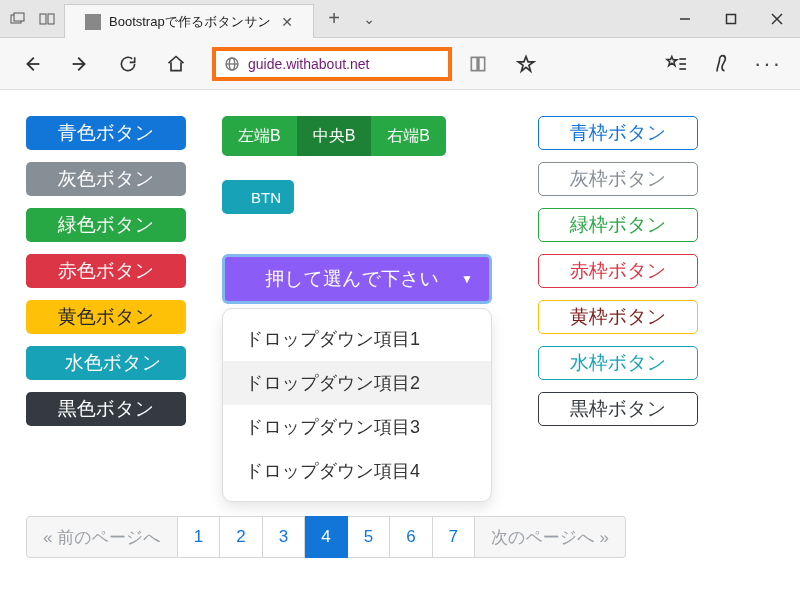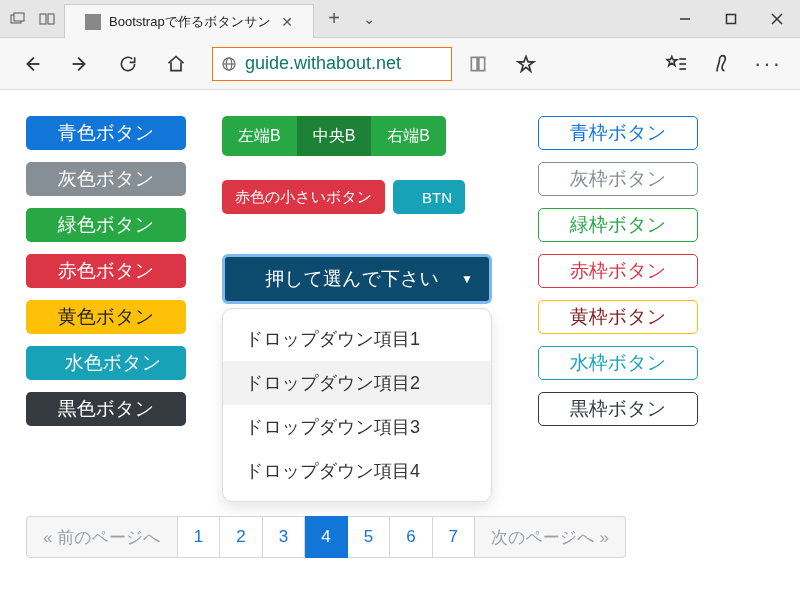--- a/index.html
+++ b/index.html
@@ -14,21 +14,21 @@
   .tab .title { font-size: 13px; color:#222; white-space: nowrap; overflow:hidden; text-overflow: clip; flex:1; }
   .tab .close { color:#555; font-size:14px; cursor:pointer; }
   .tab-plus { width: 40px; display:flex; align-items:center; justify-content:center; color:#555; font-size:20px; }
   .tab-arrow { width: 30px; display:flex; align-items:center; justify-content:center; color:#555; font-size:14px; }
   .titlebar .spacer { flex:1; }
   .winbtns { display:flex; }
   .winbtn { width:46px; display:flex; align-items:center; justify-content:center; color:#333; font-size:14px; }
 
   .toolbar { height: 52px; background:#f7f7f7; display:flex; align-items:center; padding: 0 10px; gap: 4px; border-bottom:1px solid #ddd; }
   .tbtn { width:44px; height:40px; display:flex; align-items:center; justify-content:center; color:#444; font-size:20px; }
-  .addr { flex:0 0 240px; height:34px; border:1px solid #f97316; background:#fff; display:flex; align-items:center; padding:0 8px; gap:8px; font-size:18px; color:#0f766e; margin-left:10px; }
+  .addr { flex:0 0 240px; height:34px; border:4px solid #f97316; background:#fff; display:flex; align-items:center; padding:0 8px; gap:8px; font-size:14px; color:#701a75; margin-left:10px; }
   .addr .globe { font-size:16px; color:#777; }
   .toolbar .right { margin-left:auto; display:flex; gap:2px; }
 
   
   .page { padding: 26px 26px 10px 26px; }
   .cols { display:flex; gap: 36px; }
   .col { display:flex; flex-direction:column; gap: 12px; }
   .col-left .btn { width: 160px; }
   .col-right .btn { width: 160px; }
 
@@ -54,21 +54,21 @@
 
   .btn-group { display:flex; }
   .btn-group .gb { background:#28a745; color:#fff; height:40px; font-size:16px; padding:0 16px; border:none; display:flex; align-items:center; cursor:pointer; }
   .btn-group .gb.active { background:#1e8236; }
   .btn-group .gb:first-child { border-radius:5px 0 0 5px; }
   .btn-group .gb:last-child { border-radius:0 5px 5px 0; }
 
   .row2 { display:flex; gap:8px; margin-top:12px; }
 
   .dropdown-wrap { margin-top:28px; }
-  .dd-toggle { background:#0c4a6e; color:#fff; border:3px solid #7fb9ef; border-radius:6px; width:270px; justify-content:center; position:relative; padding-right: 30px; }
+  .dd-toggle { background:#8b5cf6; color:#fff; border:3px solid #7fb9ef; border-radius:6px; width:270px; justify-content:center; position:relative; padding-right: 30px; }
   .dd-toggle .caret { position:absolute; right:16px; font-size:12px; }
   .dd-menu { margin-top:4px; border:1px solid #ddd; border-radius:10px; width:270px; background:#fff; padding:8px 0; box-shadow:0 6px 14px rgba(0,0,0,.1); }
   .dd-item { padding:10px 22px; font-size:18px; color:#333; cursor:pointer; }
   .dd-item.hover { background:#f2f2f2; }
 
   
   .pagination { display:flex; margin-top:14px; }
   .page-item { border:1px solid #d6d6d6; border-left:none; background:#fff; color:#1275d8; height:42px; min-width:42px; padding:0 16px; display:flex; align-items:center; justify-content:center; font-size:17px; cursor:pointer; }
   .page-item:first-child { border-left:1px solid #d6d6d6; border-radius:4px 0 0 4px; }
   .page-item:last-child { border-radius:0 4px 4px 0; }
@@ -199,21 +199,20 @@
         <button class="btn b-dark">黒色ボタン</button>
       </div>
 
     <div class="col" style="width:280px;">
       <div class="btn-group">
         <button class="gb">左端B</button>
         <button class="gb active">中央B</button>
         <button class="gb">右端B</button>
       </div>
       <div class="row2">
-        <button class="btn btn-sm b-danger">赤色の小さいボタン</button>
         <button class="btn btn-sm b-info">BTN</button>
       </div>
       <div class="dropdown-wrap">
         <button class="btn btn-lg dd-toggle">
           <span>押して選んで下さい</span>
           <span class="caret">▼</span>
         </button>
         <div class="dd-menu" id="dd-menu">
             <div class="dd-item">ドロップダウン項目1</div>
             <div class="dd-item hover">ドロップダウン項目2</div>

